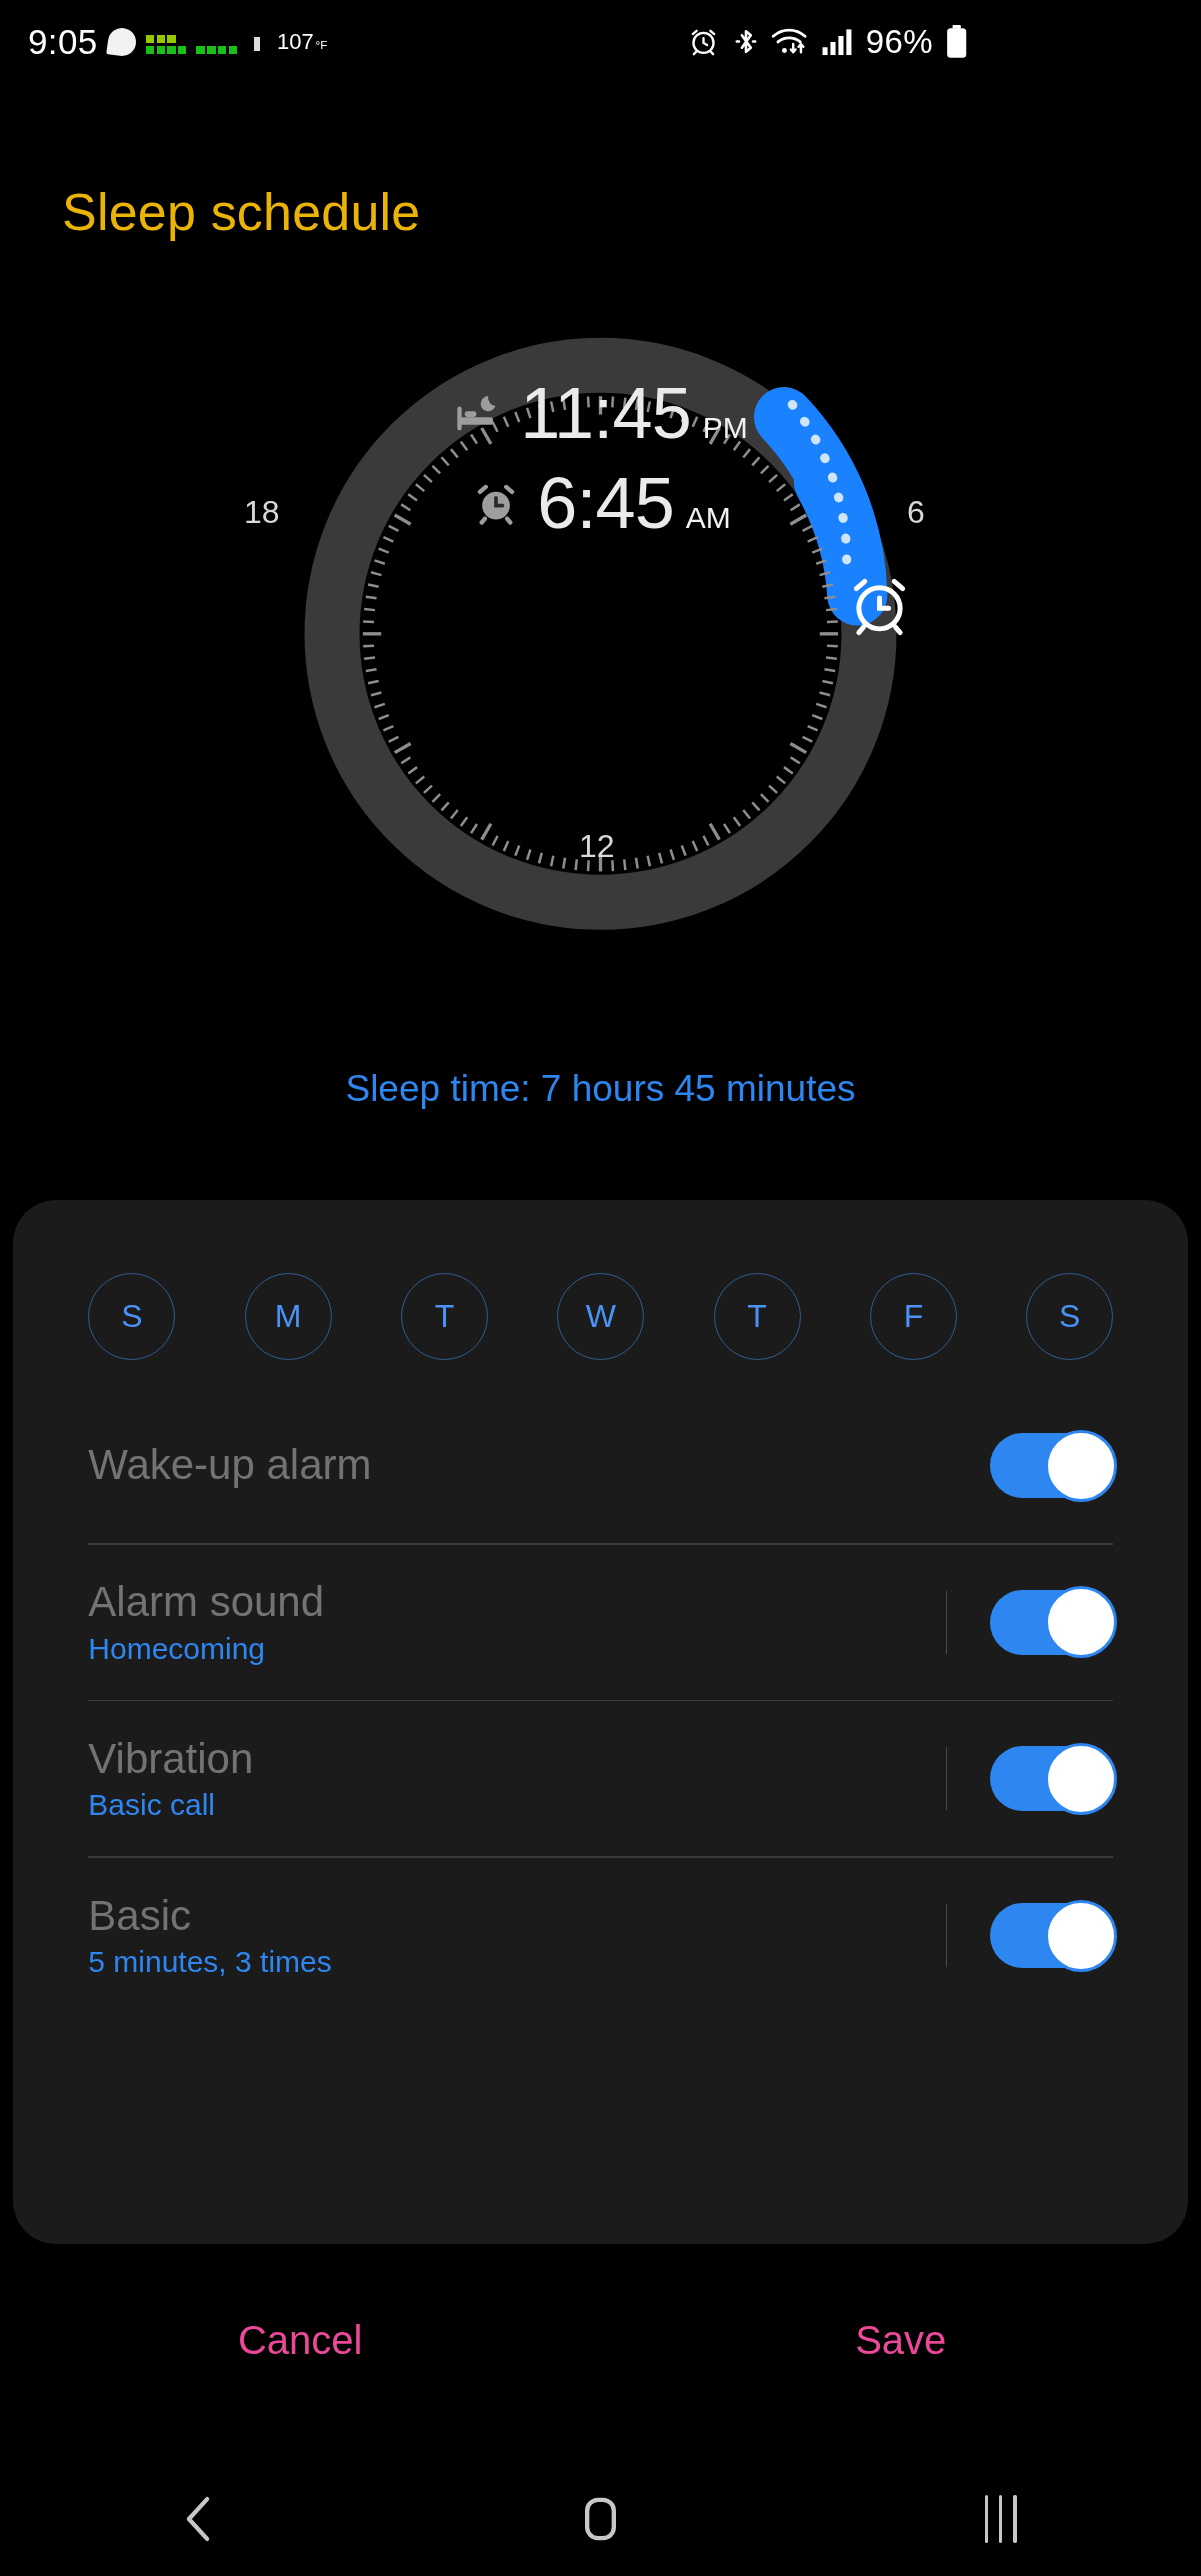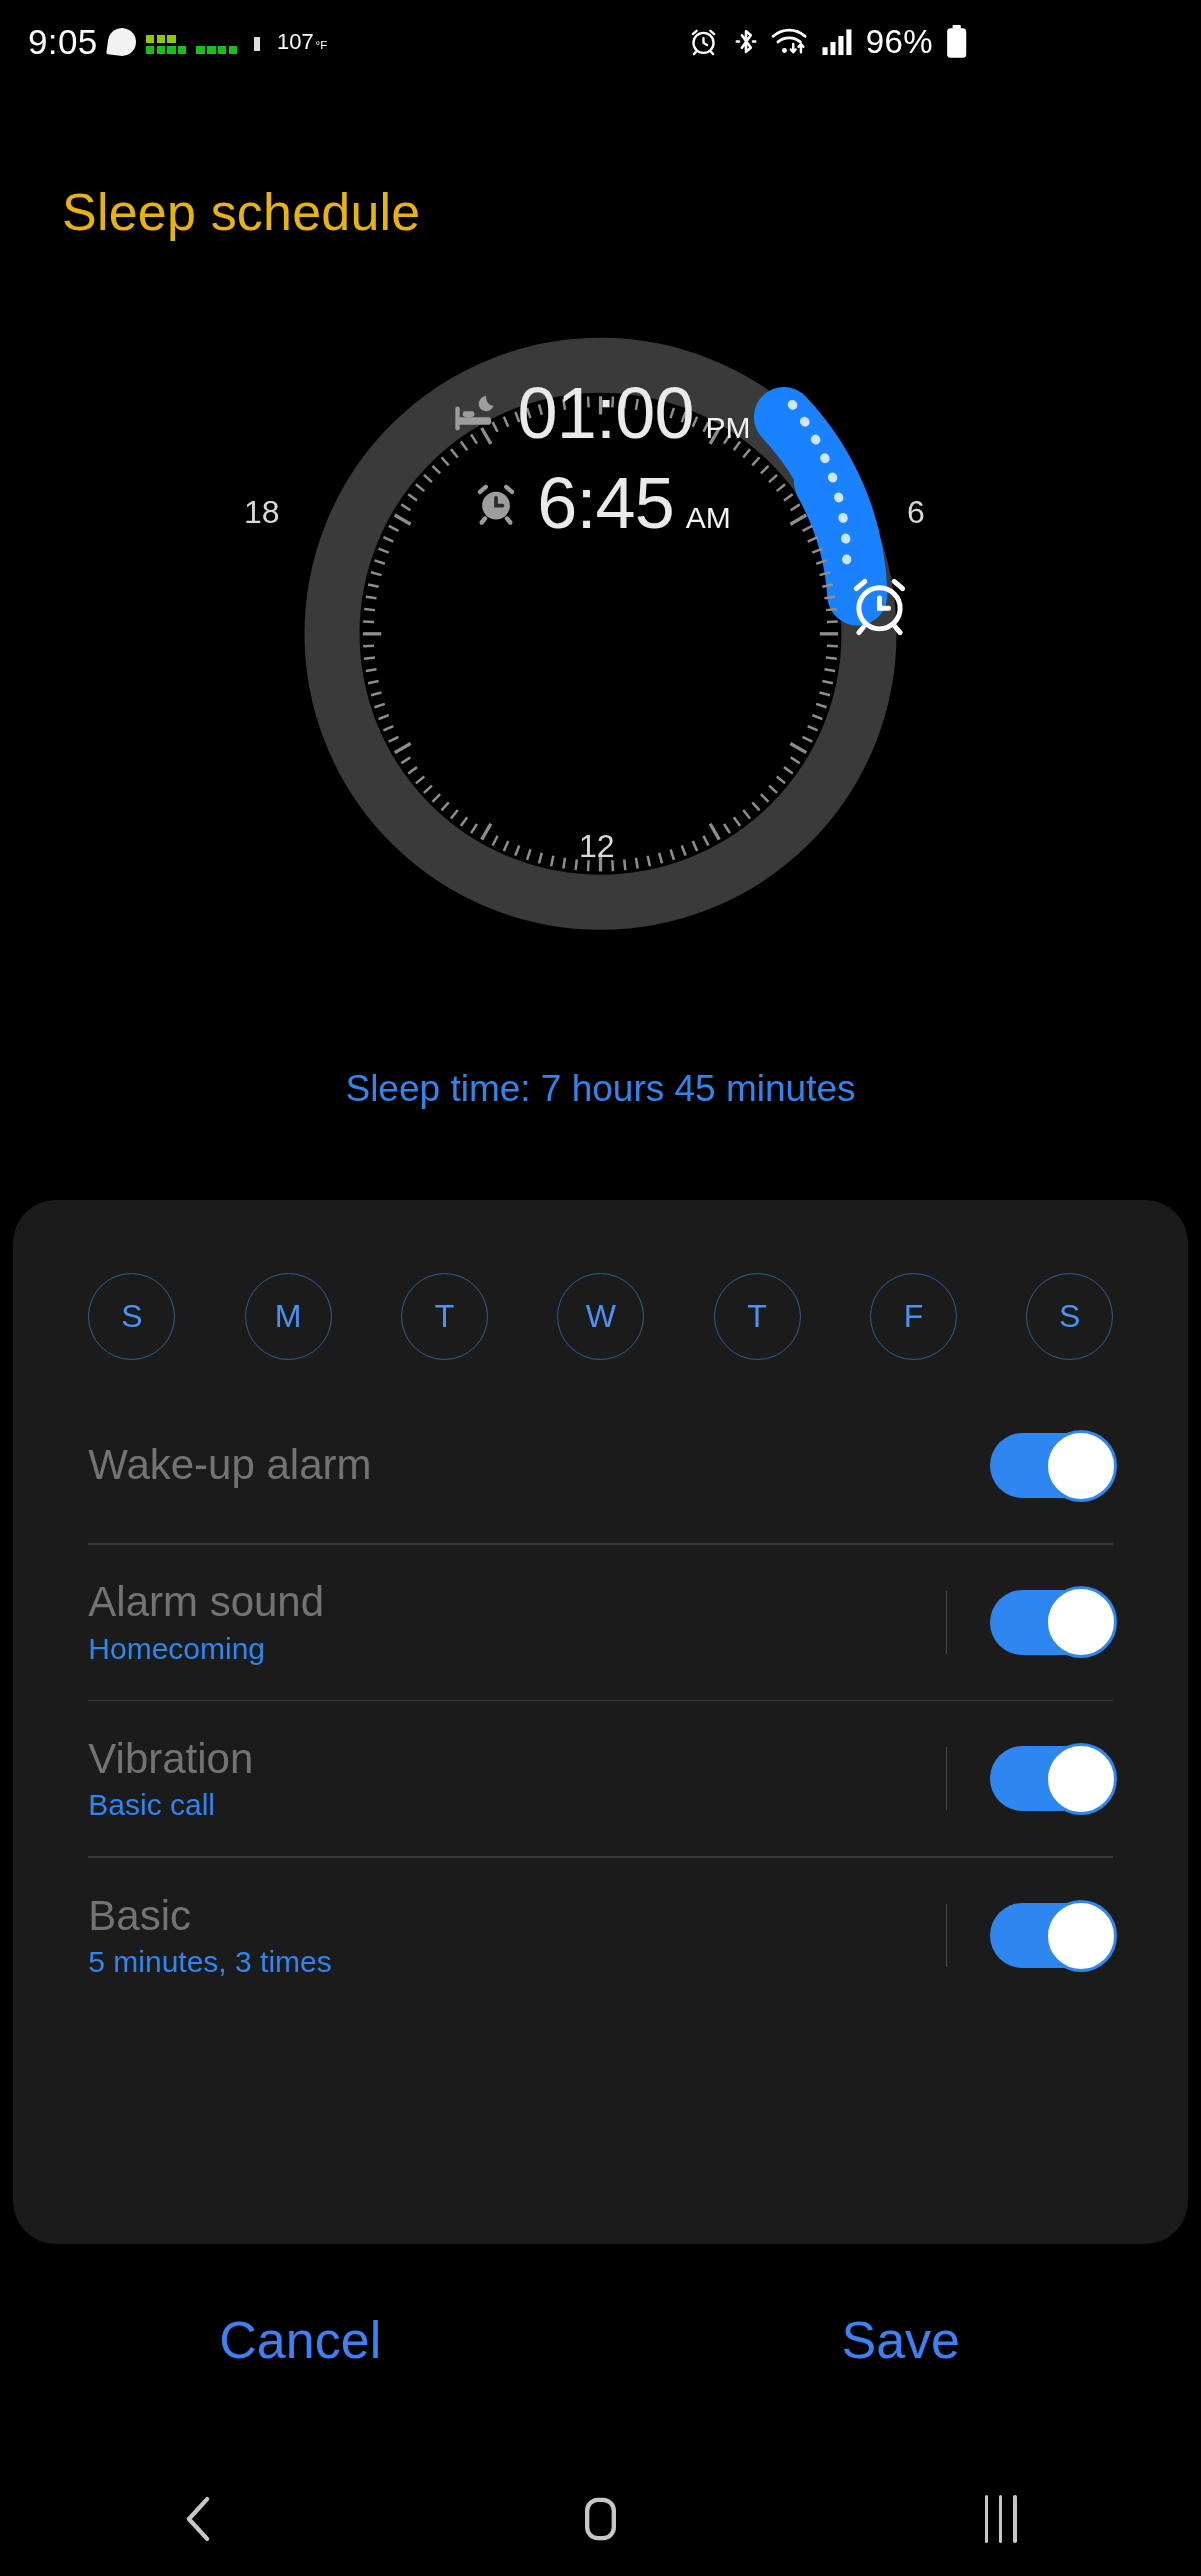--- a/index.html
+++ b/index.html
@@ -113,21 +113,21 @@
   }
   .hdiv { height: 1.7px; background: #3a3a3a; margin: 0; }
 
   
   .actions {
     position: absolute; top: 2286px; left: 0; width: 1201px; height: 108px;
     display: flex;
   }
   .action-btn {
     flex: 1; display: flex; align-items: center; justify-content: center;
-    color: #3b82f6; font-size: 52px; font-weight: 400;
+    color: #ec4899; font-size: 40px; font-weight: 400;
   }
 
   
   .navbar {
     position: absolute; bottom: 0; left: 0; width: 1201px; height: 115px;
     display: flex; align-items: center;
   }
   .nav-btn { flex: 1; display: flex; align-items: center; justify-content: center; }
   .nav-recents { display: flex; gap: 11px; }
   .nav-recents i { display: block; width: 3.3px; height: 48px; background: #c7c7c7; border-radius: 1.7px; }
@@ -363,21 +363,21 @@
   </svg>
 
   <div class="dial-center">
     <div class="time-row">
       <svg class="time-icon" viewBox="0 0 24 24">
         <path d="M3 10v9" stroke="#9d9d9d" stroke-width="2" stroke-linecap="round" fill="none"></path>
         <rect x="3" y="14" width="15.5" height="3.4" rx="1.3" fill="#9d9d9d"></rect>
         <rect x="5.4" y="11.2" width="5.4" height="2.6" rx="1.1" fill="#9d9d9d"></rect>
         <path d="M16.2 4.2a3.5 3.5 0 1 0 3.4 4.6 4 4 0 0 1-3.4-4.6z" fill="#9d9d9d"></path>
       </svg>
-      <span class="time-big">01:00</span>
+      <span class="time-big">11:45</span>
       <span class="time-mer">PM</span>
     </div>
     <div class="time-row">
       <svg class="time-icon" viewBox="0 0 24 24">
         <circle cx="12" cy="13.2" r="6.4" fill="#9d9d9d"></circle>
         <path d="M12 9.6V13.2h3" fill="none" stroke="#2a2a2a" stroke-width="1.7" stroke-linecap="round"></path>
         <path d="M4.6 6.9 7.3 4.6M19.4 6.9 16.7 4.6M6.9 19.2 5.4 21M17.1 19.2 18.6 21" stroke="#9d9d9d" stroke-width="2" stroke-linecap="round"></path>
       </svg>
       <span class="time-big">6:45</span>
       <span class="time-mer">AM</span>

